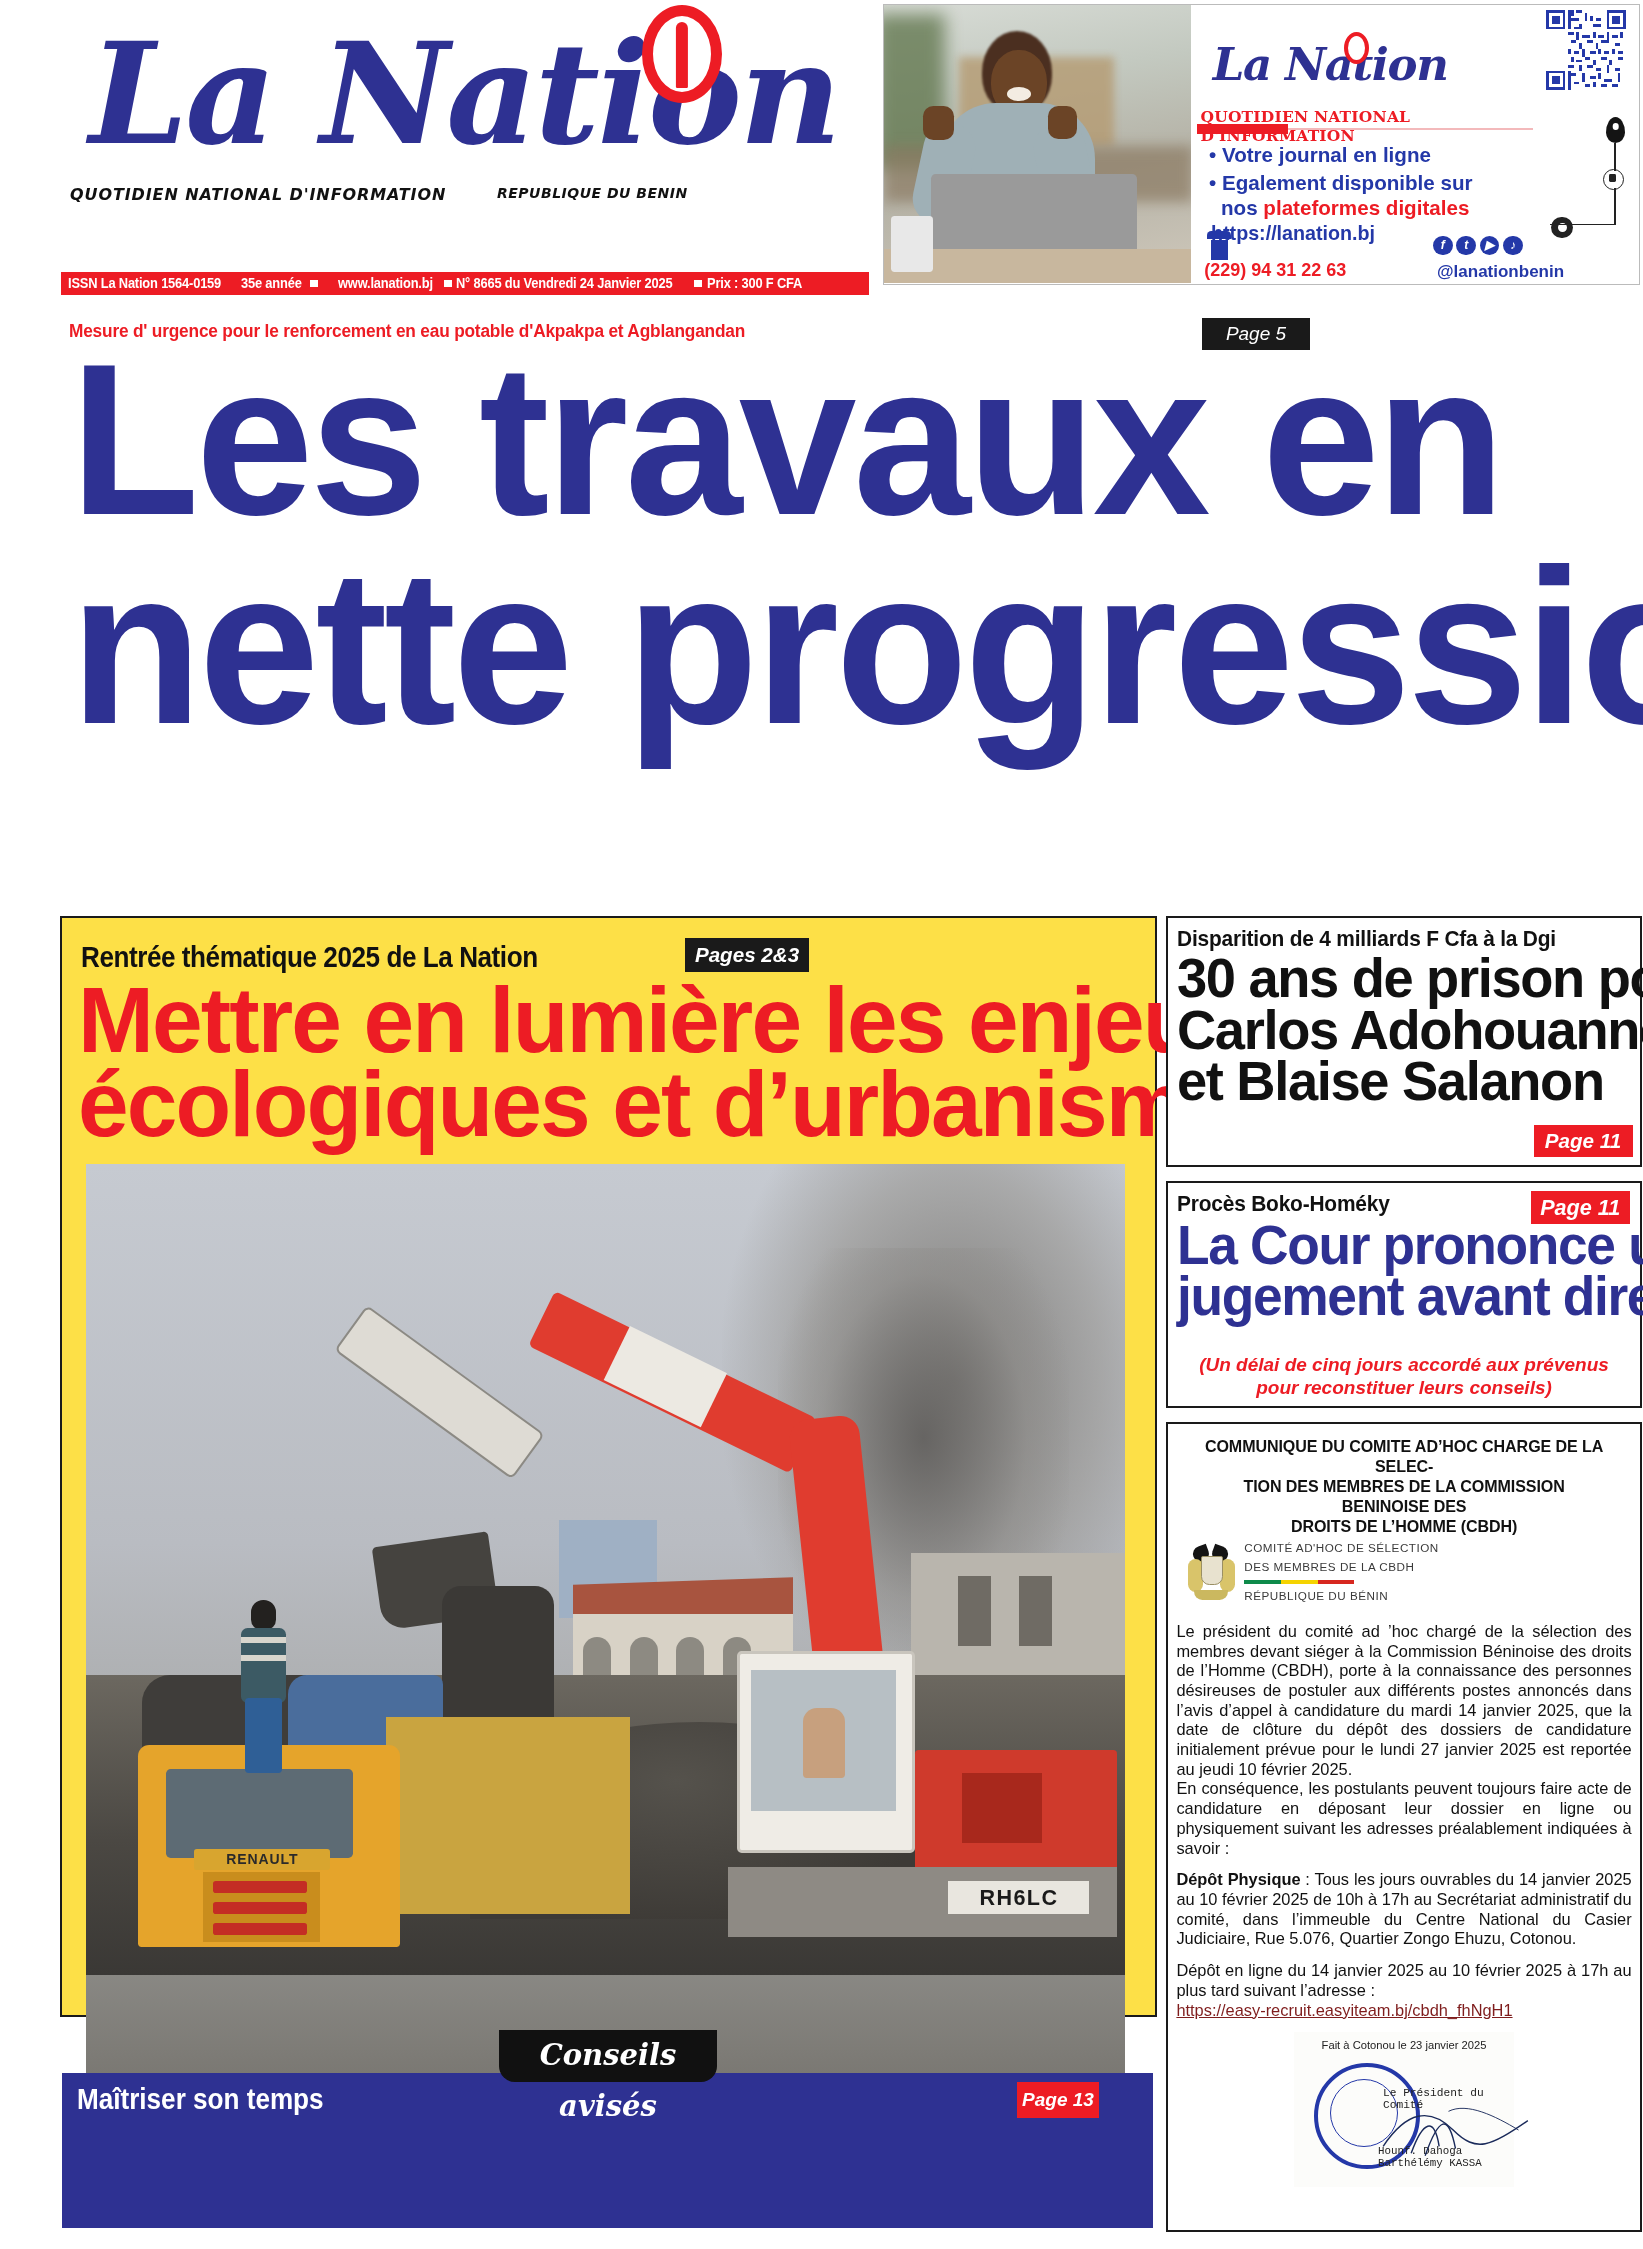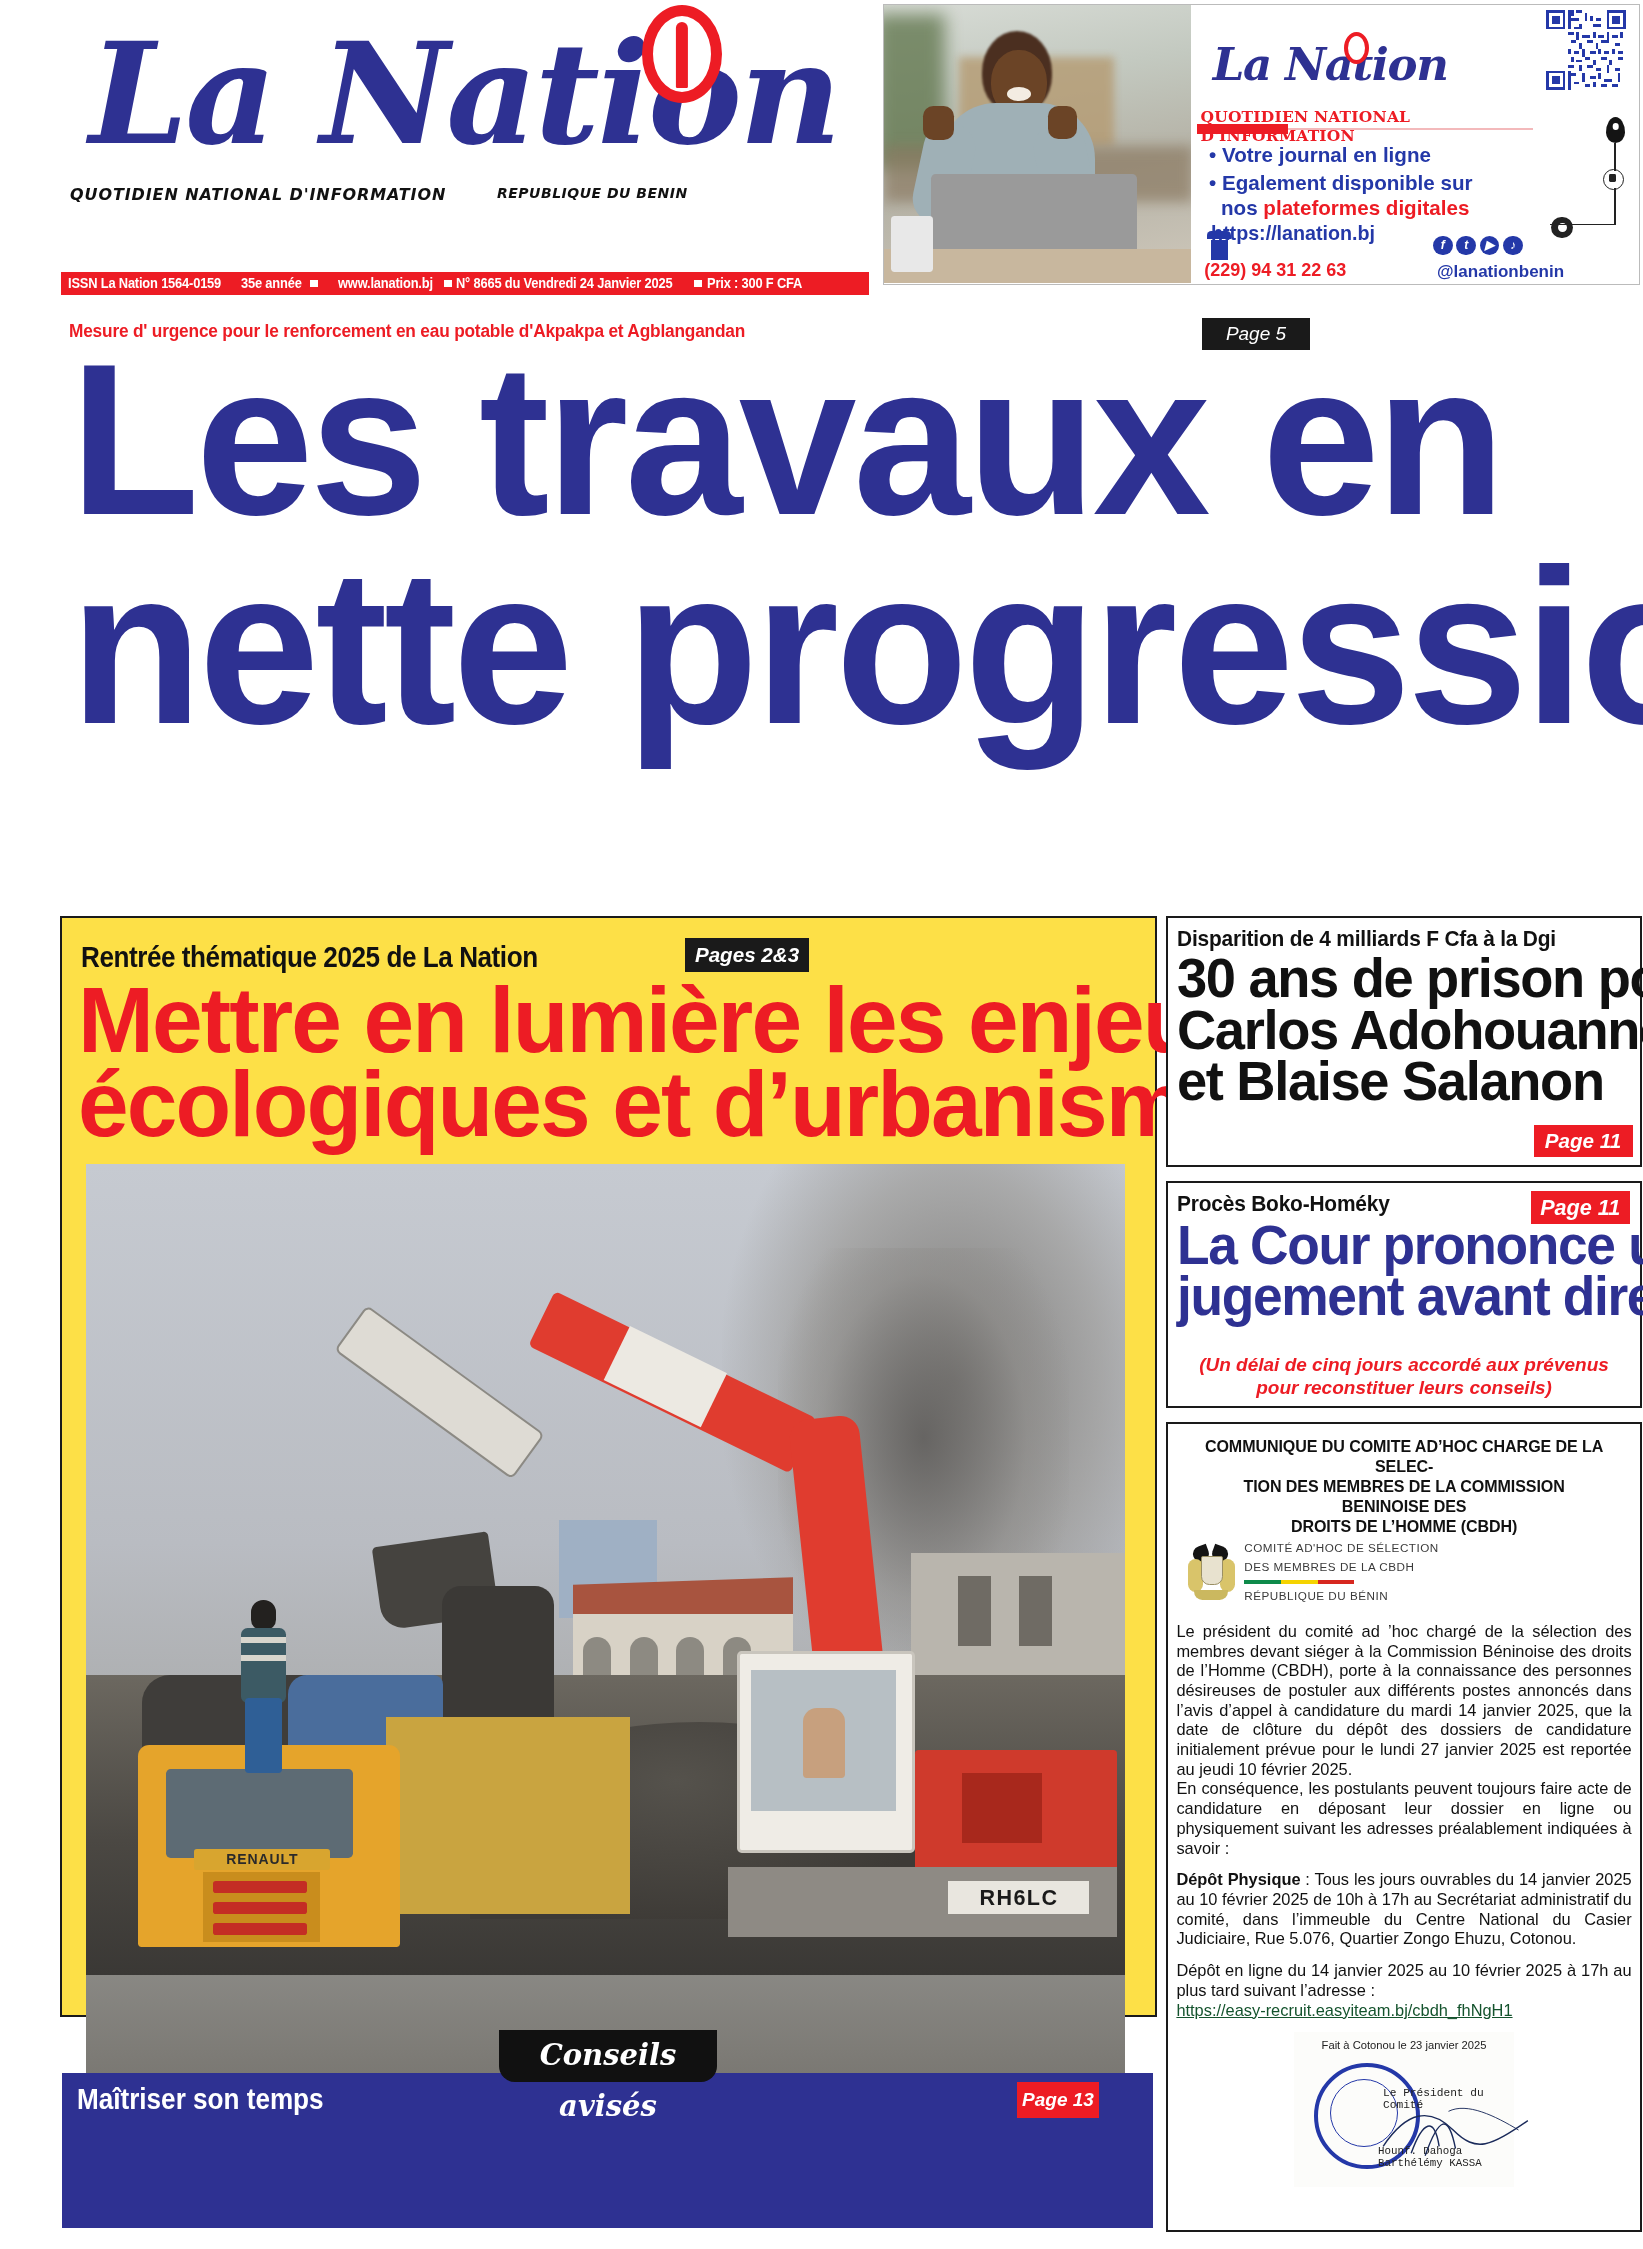--- a/index.html
+++ b/index.html
@@ -244,21 +244,21 @@
   #cq-txt{font-size:11.7px; color:#3a3a3a; line-height:1.62; letter-spacing:0.5px;}
   #cq-flag{width:110px;height:4.2px;display:flex;margin:2.8px 0;}
   #cq-flag i{flex:1;}
   #cq-title{font-weight:700; font-size:17.3px; line-height:1.16; text-align:center; color:#111;
      letter-spacing:-0.1px; margin:5.6px 7.5px 0 7.5px;}
   #cq-title div{transform:scaleX(0.93); transform-origin:center;}
   .cq-p{font-size:16.4px; line-height:1.2; color:#111; text-align:justify; margin:0 0 0 0;}
   #cq-body{margin-top:16px;}
   .cq-sp{height:12.2px;}
   .bold{font-weight:700;}
-  #cq-link{color:#14532d; font-size:16.4px; word-break:break-all;}
+  #cq-link{color:#7f1d1d; font-size:16.4px; word-break:break-all;}
   #stamp{position:relative; margin:12.2px auto 0 auto; width:220px; height:155px; background:#fcfcfa;}
   #stamp-date{font-size:11.2px; color:#222; text-align:center; padding-top:7.5px;}
   #stamp-ring{position:absolute;left:19.7px;top:31px;width:98px;height:98px;border:4.2px solid #2438a8;border-radius:50%;}
   #stamp-ring::after{content:"";position:absolute;left:12.2px;top:12.2px;width:66px;height:66px;border:1.9px solid #2438a8;border-radius:50%;}
   #stamp-pres{position:absolute;left:89px;top:55px;font-family:"Liberation Mono",monospace;font-size:11.2px;color:#222;}
   #stamp-name{position:absolute;left:84px;top:113px;font-family:"Liberation Mono",monospace;font-size:10.8px;color:#222;}
   #sig{position:absolute;left:84px;top:70px;width:155px;height:56px;}
 </style>
 </head>
 <body>

